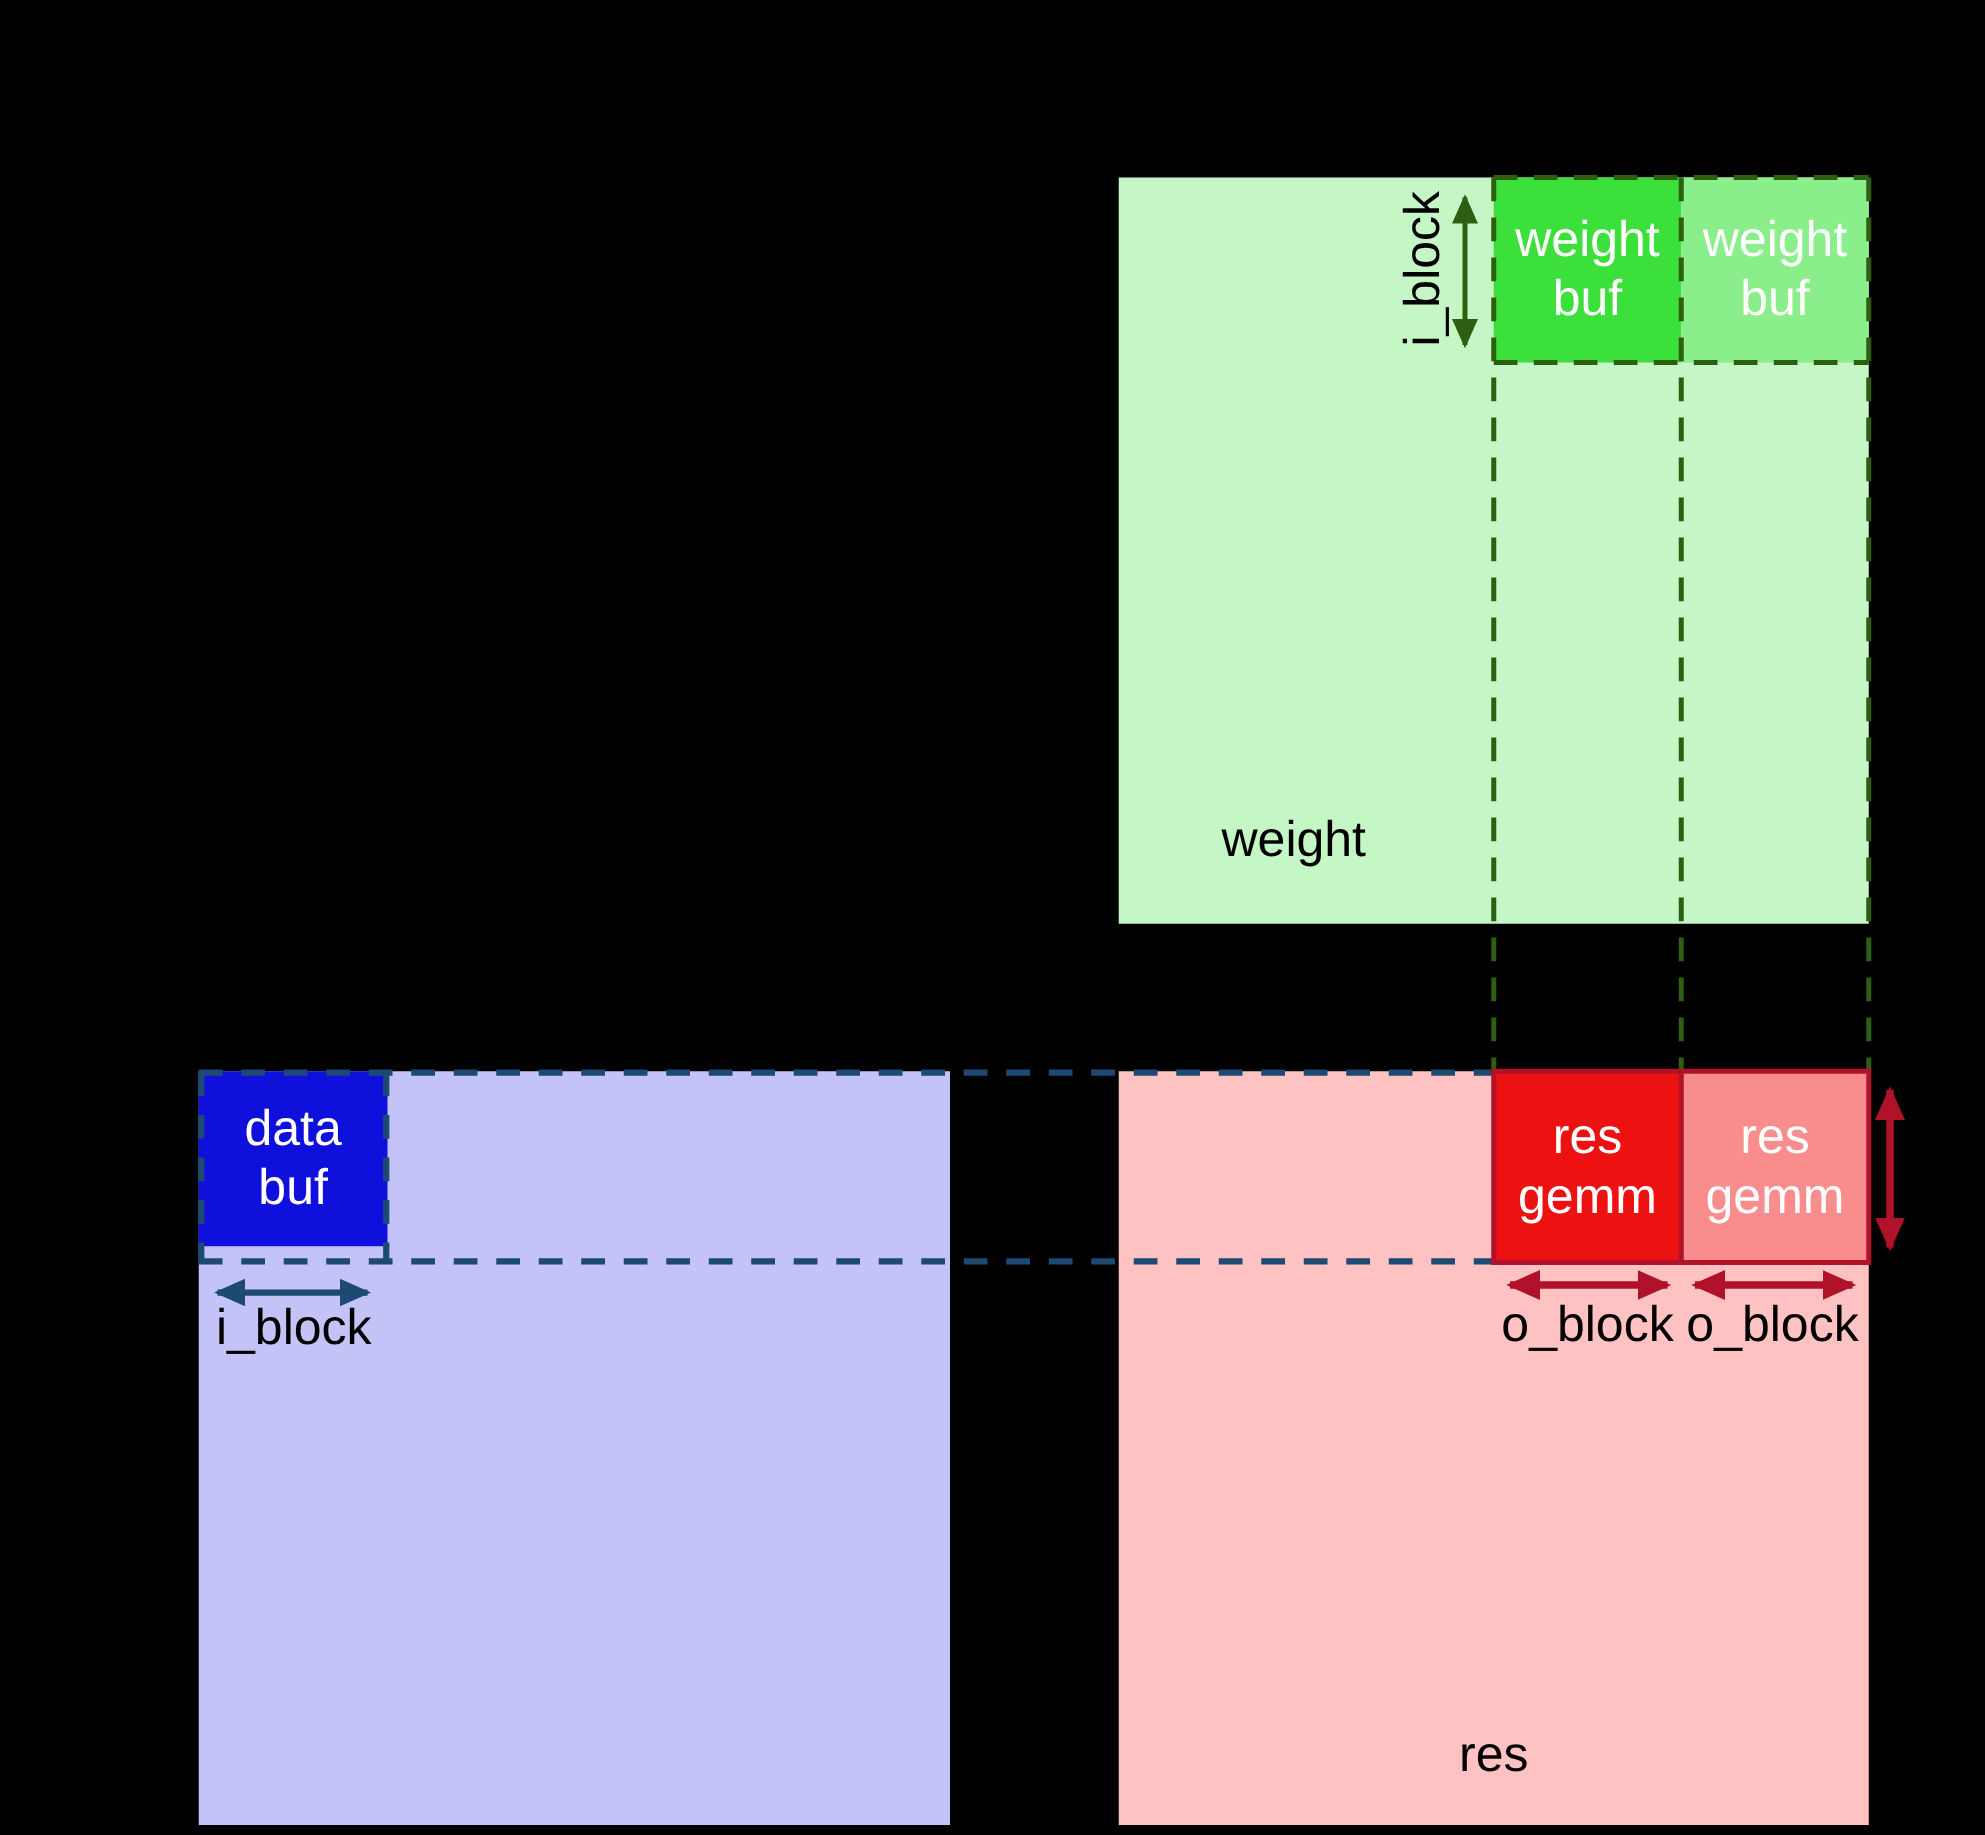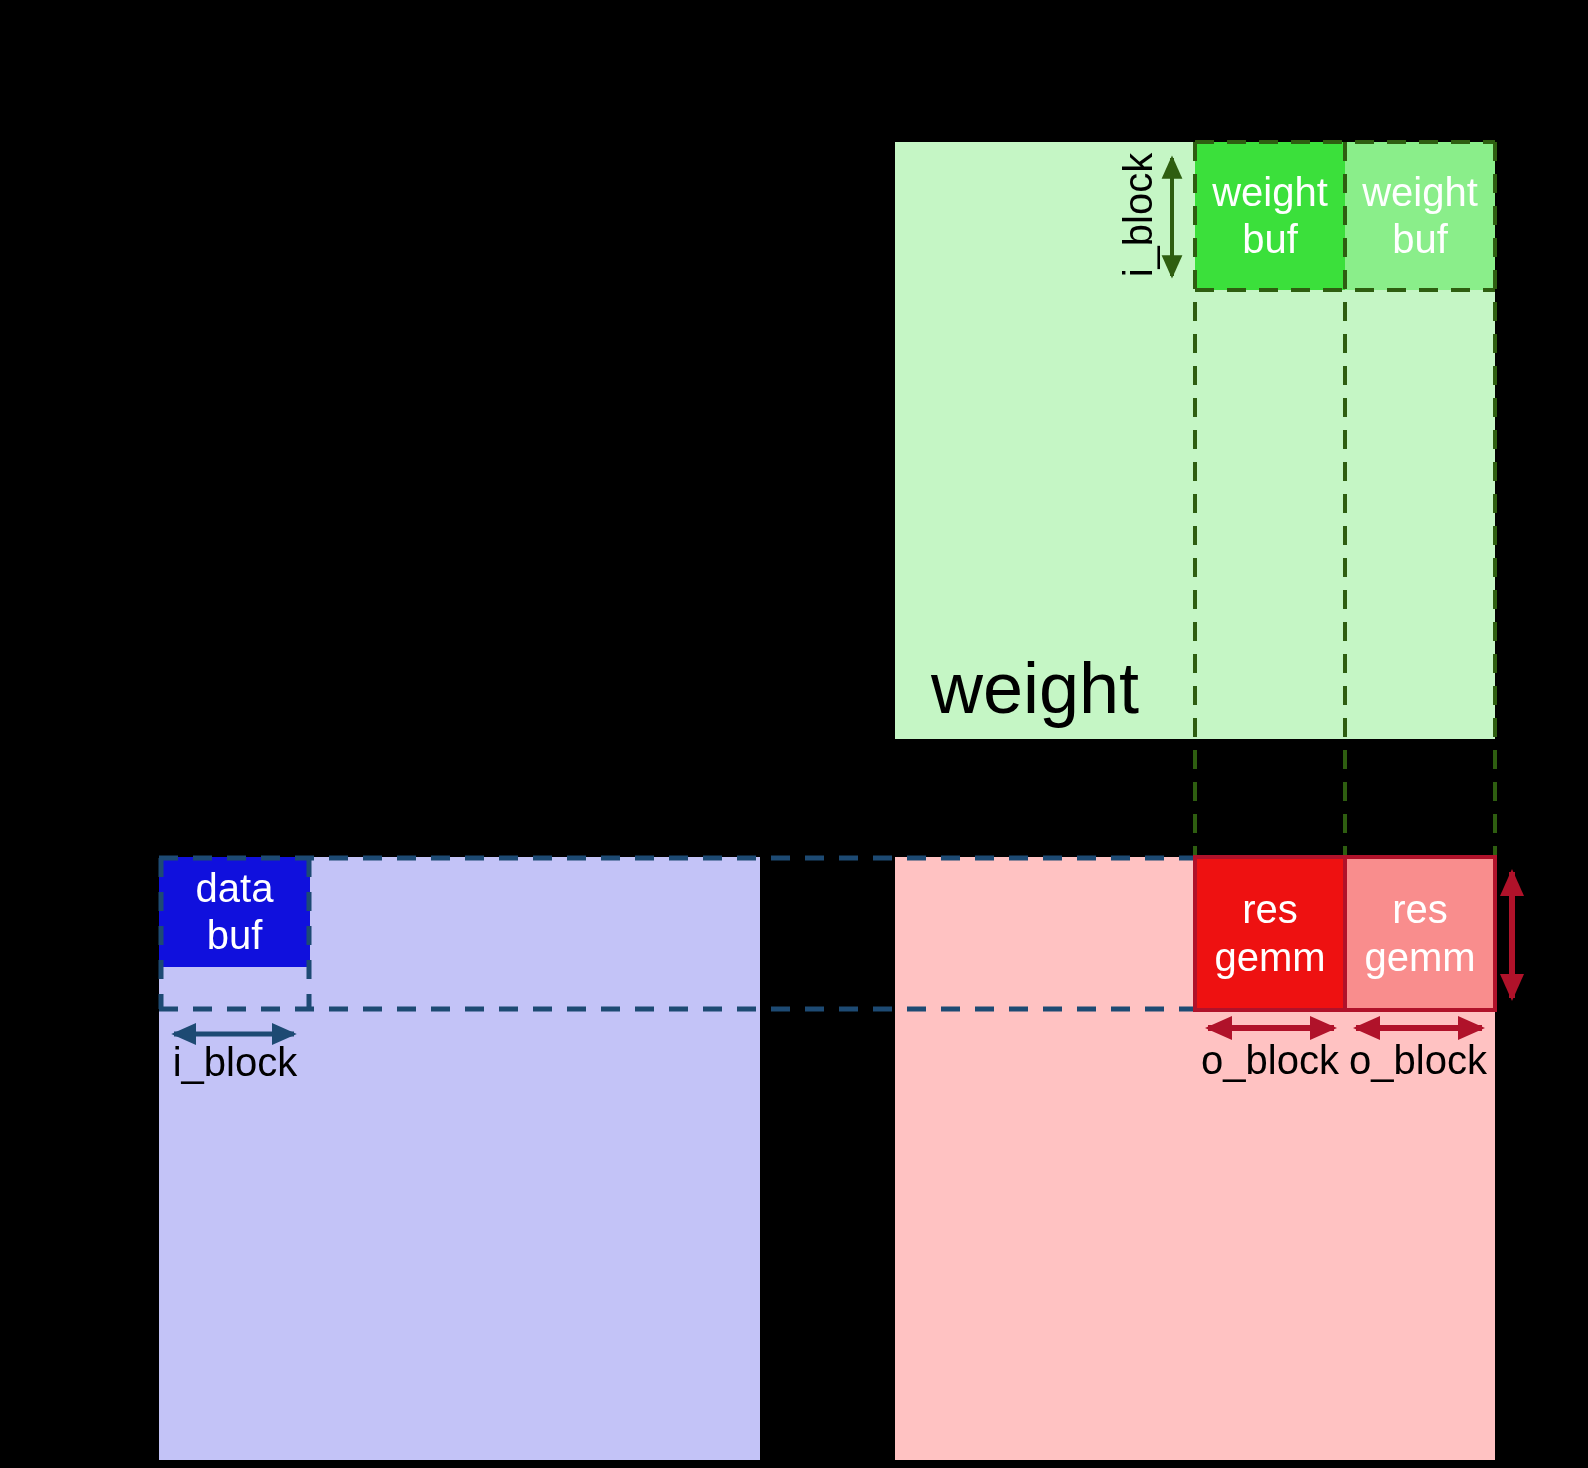--- a/index.html
+++ b/index.html
@@ -11,30 +11,30 @@
     overflow:hidden;
   }
   .abs{position:absolute;}
   
   #weight-matrix{left:895px;top:142px;width:600px;height:597px;background:var(--weight-fill);}
   #data-matrix{left:159px;top:857px;width:601px;height:603px;background:var(--data-fill);}
   #res-matrix{left:895px;top:857px;width:600px;height:603px;background:var(--res-fill);}
   
   #weight-buf-1{left:1195px;top:142px;width:150px;height:148px;background:var(--weight-buf-active);}
   #weight-buf-2{left:1345px;top:142px;width:150px;height:148px;background:var(--weight-buf-next);}
-  #data-buf{left:159px;top:857px;width:151px;height:110px;background:var(--data-buf-fill);}
+  #data-buf{left:159px;top:857px;width:151px;height:140px;background:var(--data-buf-fill);}
   #res-gemm-1{left:1195px;top:857px;width:150px;height:153px;background:var(--res-gemm-active);}
   #res-gemm-2{left:1345px;top:857px;width:150px;height:153px;background:var(--res-gemm-next);}
   .buf-label{
     display:flex;align-items:center;justify-content:center;text-align:center;
     color:var(--label-light,#fff);font-size:40px;font-weight:normal;line-height:1.18;
     padding:0 6px;box-sizing:border-box;white-space:pre-line;
   }
   .matrix-label{
-    color:var(--label-dark,#000);font-size:72px;line-height:1;text-align:center;
+    color:var(--label-dark,#000);font-size:40px;line-height:1;text-align:center;
   }
   #weight-label{left:890px;top:652px;width:290px;}
   #data-label{left:310px;top:1384px;width:300px;}
   #res-label{left:1045px;top:1384px;width:300px;}
   .dim-label{
     color:var(--label-dark,#000);font-size:40px;line-height:1;text-align:center;white-space:nowrap;
   }
   #i-block-weight-label{
     left:1030px;top:193px;width:220px;height:44px;
     transform:rotate(-90deg);transform-origin:center center;
@@ -103,19 +103,20 @@
     <g>
       <line class="arrow-green" x1="1172" y1="158" x2="1172" y2="276" marker-start="url(#ah-green)" marker-end="url(#ah-green)"></line>
       <line class="arrow-navy" x1="174" y1="1034" x2="294" y2="1034" marker-start="url(#ah-navy)" marker-end="url(#ah-navy)"></line>
       <line class="arrow-red" x1="1208" y1="1028" x2="1334" y2="1028" marker-start="url(#ah-red)" marker-end="url(#ah-red)"></line>
       <line class="arrow-red" x1="1356" y1="1028" x2="1482" y2="1028" marker-start="url(#ah-red)" marker-end="url(#ah-red)"></line>
       <line class="arrow-red" x1="1512" y1="872" x2="1512" y2="998" marker-start="url(#ah-red)" marker-end="url(#ah-red)"></line>
     </g>
   </svg>
 
   <div class="abs matrix-label" id="weight-label">weight</div>
+  <div class="abs matrix-label" id="res-label">res</div>
 
   <div class="abs dim-label" id="i-block-weight-label">i_block</div>
   <div class="abs dim-label" id="i-block-data-label">i_block</div>
   <div class="abs dim-label" id="o-block-1-label">o_block</div>
   <div class="abs dim-label" id="o-block-2-label">o_block</div>
 
 </div>
 
 </body></html>

